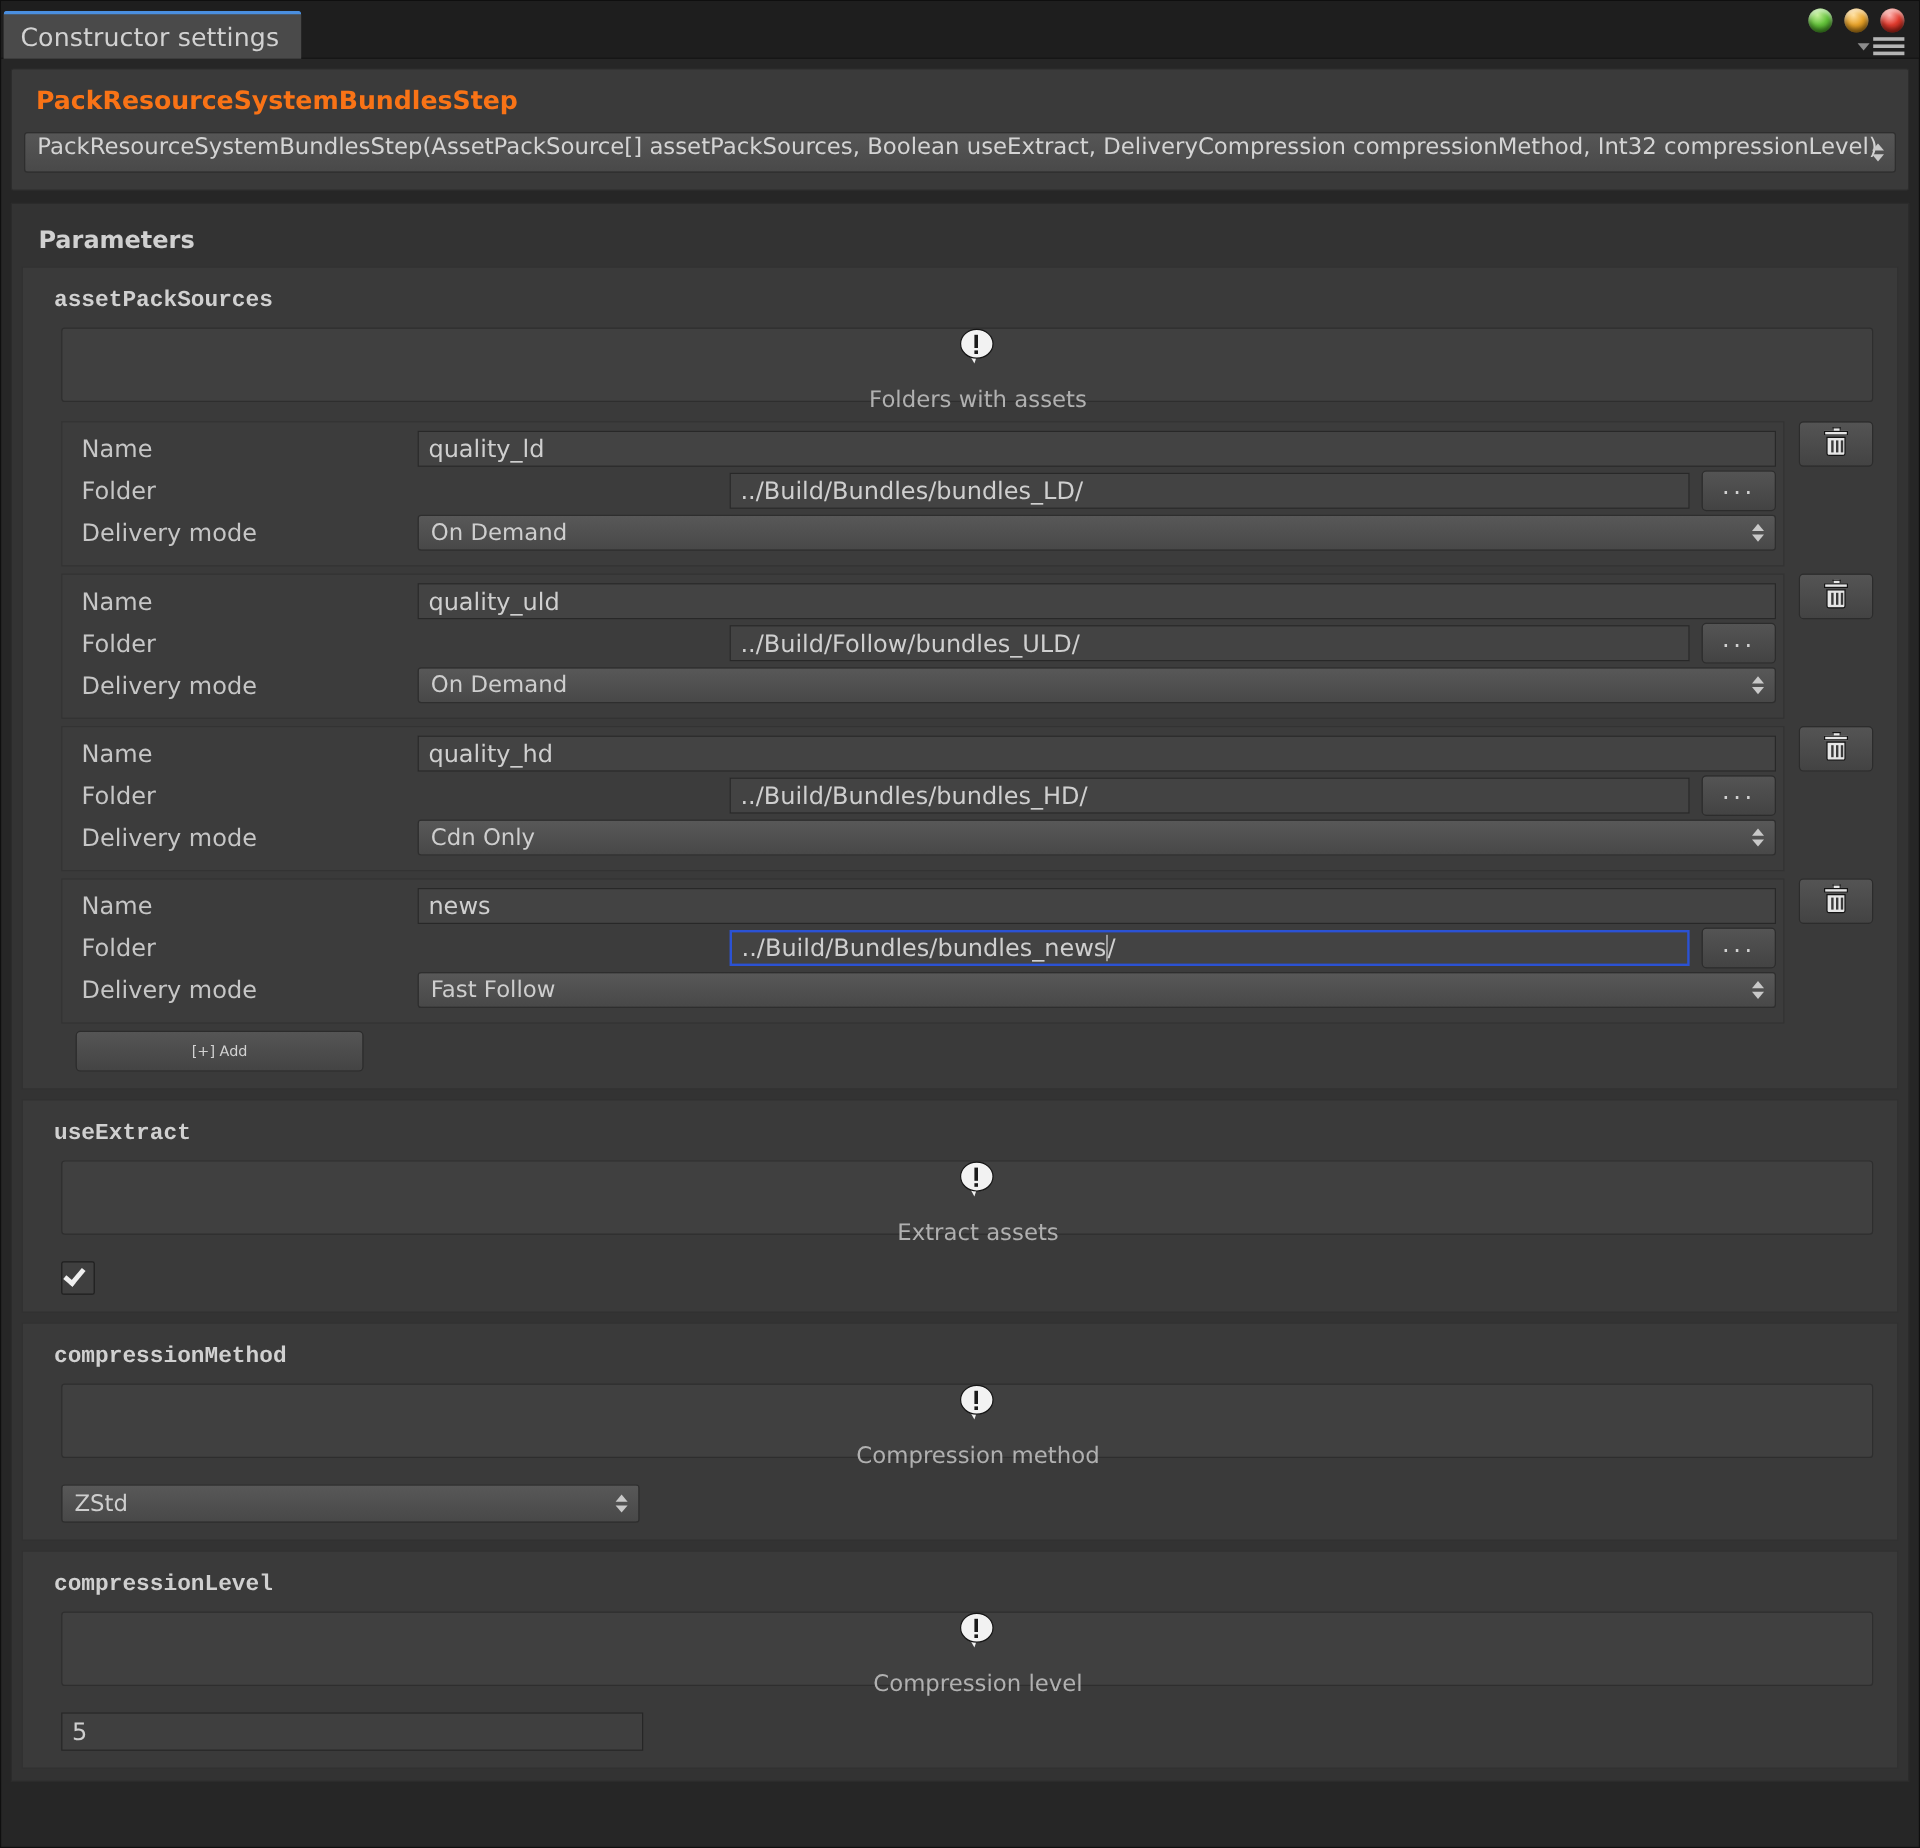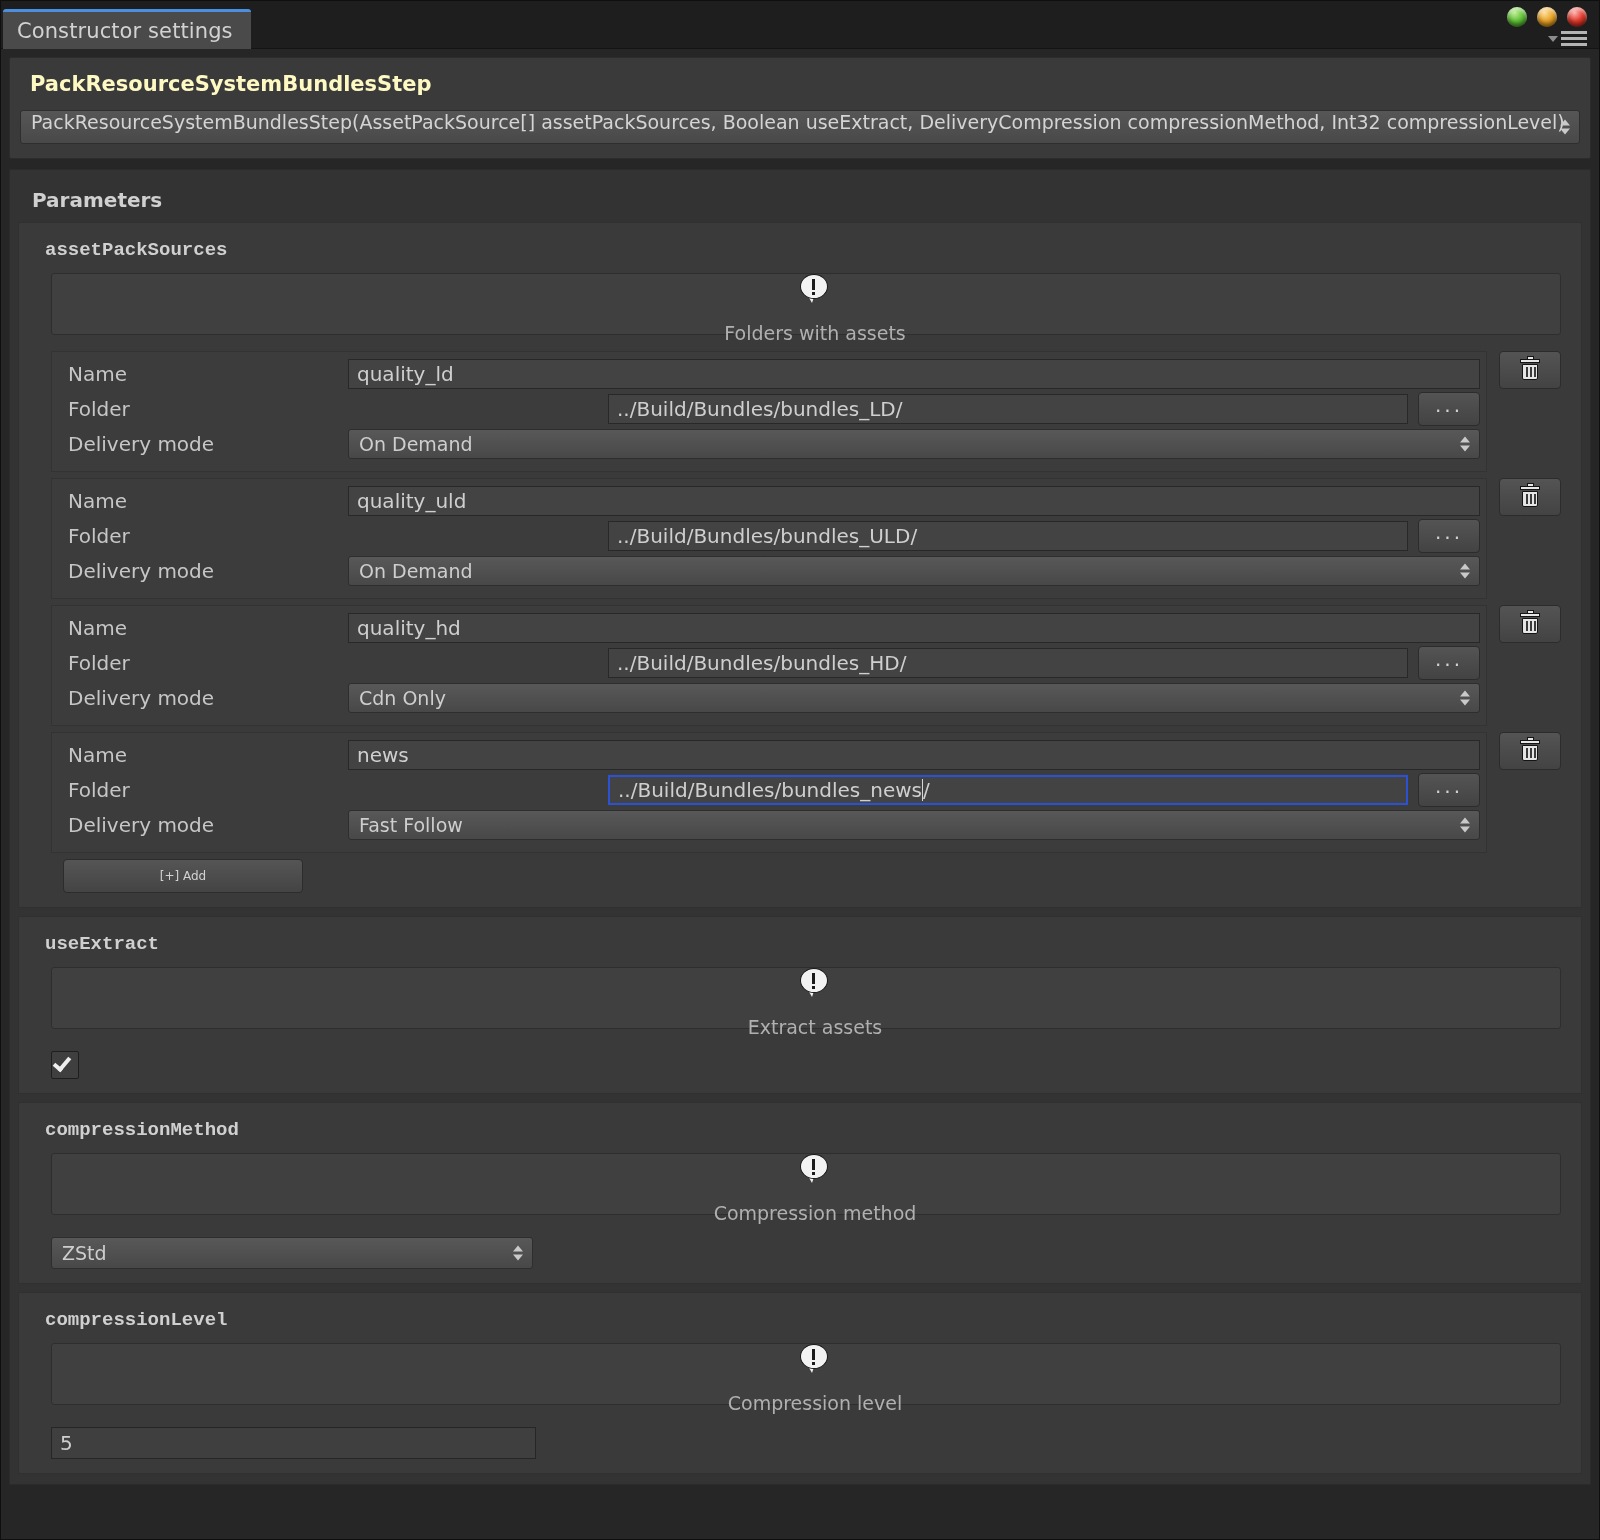--- a/index.html
+++ b/index.html
@@ -66,21 +66,21 @@
 
   
   .header-block {
     margin: 8px 8px 0 8px;
     background: #3a3a3a;
     border: 1px solid #2c2c2c;
     border-radius: 2px;
     padding: 14px 10px 14px 10px;
   }
   .ctor-title {
-    color: #fef9c3;
+    color: #f97316;
     font-size: 21px;
     font-weight: bold;
     padding-left: 10px;
     margin-bottom: 14px;
   }
   .ctor-dropdown {
     position: relative;
     height: 34px;
     background: linear-gradient(#565656, #494949);
     border: 1px solid #2e2e2e;
@@ -415,21 +415,21 @@
 
         <div class="row-wrap">
           <div class="row-group">
             <div class="row-line">
               <span class="row-label">Name</span>
               <span class="txtfield">quality_uld</span>
             </div>
             <div class="row-line">
               <span class="row-label">Folder</span>
               <span class="spacer-left" style="width:260px"></span>
-              <span class="txtfield">../Build/Bundles/bundles_ULD/</span>
+              <span class="txtfield">../Build/Follow/bundles_ULD/</span>
               <span class="btn dots-btn">...</span>
             </div>
             <div class="row-line">
               <span class="row-label">Delivery mode</span>
               <span class="popup">
                 <span>On Demand</span>
                 <span class="updown">
                     <i class="u"></i>
                     <i class="d"></i>
                   </span>

